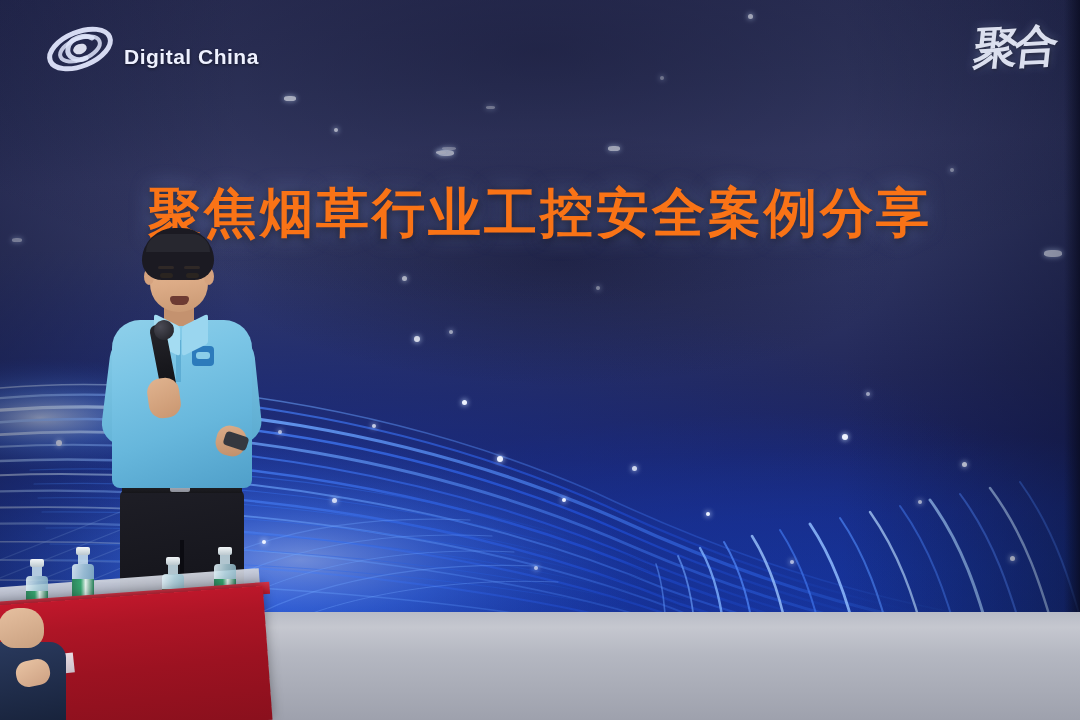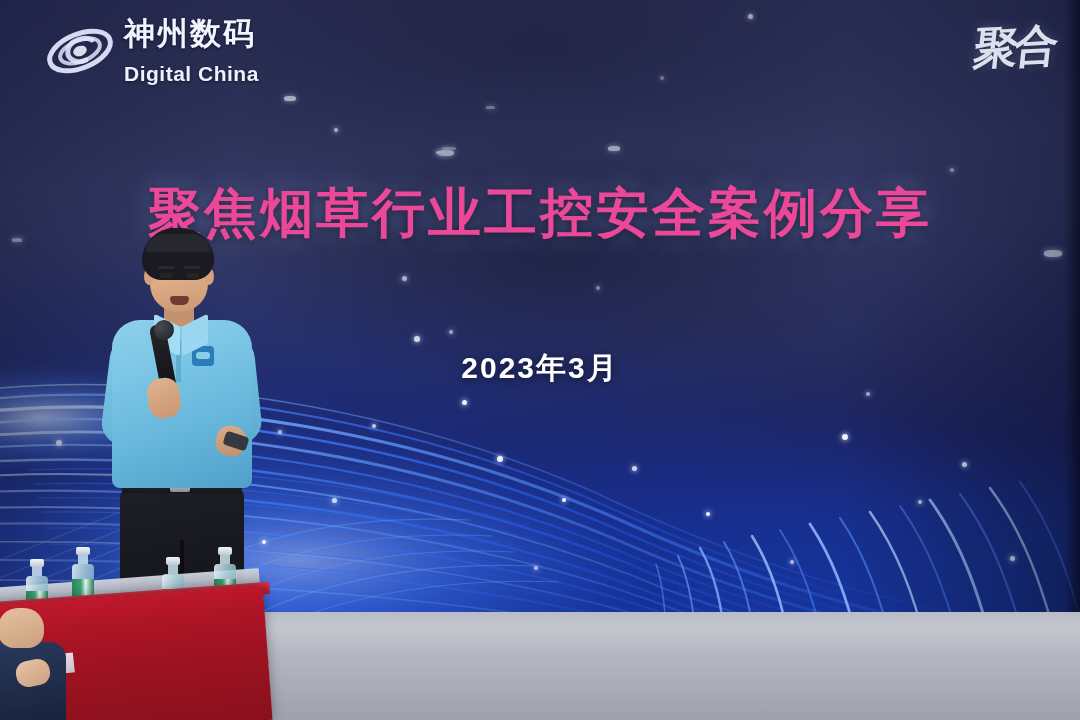--- a/index.html
+++ b/index.html
@@ -72,21 +72,21 @@
     opacity:.93;
   }
   .logo-event .sub{
     font-size:27px;font-weight:700;color:#f0f3ff;letter-spacing:3px;margin-top:-4px;
     text-shadow:0 1px 4px rgba(0,0,0,.5);
   }
 
   
   .slide-title{
     position:absolute;left:0;top:178px;width:1080px;text-align:center;
-    font-size:53px;font-weight:700;color:#ec4899;letter-spacing:3px;
+    font-size:53px;font-weight:700;color:#f97316;letter-spacing:3px;
     text-shadow:0 2px 10px rgba(0,0,0,.55), 0 0 22px rgba(160,190,255,.4);
   }
   .slide-date{
     position:absolute;left:0;top:348px;width:1080px;text-align:center;
     font-size:30px;font-weight:700;color:#ffffff;letter-spacing:2px;
     text-shadow:0 2px 8px rgba(0,0,0,.5);
   }
   .slide-company{
     position:absolute;left:0;top:450px;width:1080px;text-align:center;
     font-size:35px;font-weight:700;color:#ffffff;letter-spacing:3px;
@@ -365,33 +365,31 @@
       <svg width="72" height="62" viewBox="0 0 72 62" xmlns="http://www.w3.org/2000/svg">
         <g fill="none" stroke="#dfe4fb" stroke-linecap="round">
           <ellipse cx="36" cy="31" rx="32" ry="17" transform="rotate(-22 36 31)" stroke-width="5" opacity=".95"></ellipse>
           <ellipse cx="36" cy="31" rx="21" ry="10.5" transform="rotate(-22 36 31)" stroke-width="4" opacity=".85"></ellipse>
           <path d="M48 20 C 40 16, 26 20, 24 30 C 22 40, 34 44, 42 40" stroke-width="5" opacity=".9"></path>
         </g>
         <ellipse cx="36" cy="31" rx="7" ry="5" transform="rotate(-22 36 31)" fill="#eef1ff" opacity=".9"></ellipse>
       </svg>
     </span>
     <span class="wordmark">
-      <span class="cn">神州数码</span>
       <span class="en">Digital China</span>
     </span>
   </div>
 
   <div class="logo-event">
     <div>
       <span class="calli">聚合</span>
     </div>
   </div>
 
   <div class="slide-title">聚焦烟草行业工控安全案例分享</div>
-  <div class="slide-date">2023年3月</div>
 
   <div class="floor-edge"></div>
   <div class="stage-floor"></div>
 
   <div class="speaker">
     <div class="sp-pants"></div>
     <div class="sp-pants-split"></div>
     <div class="sp-belt"></div>
     <div class="sp-buckle"></div>
     <div class="sp-arm-l"></div>

